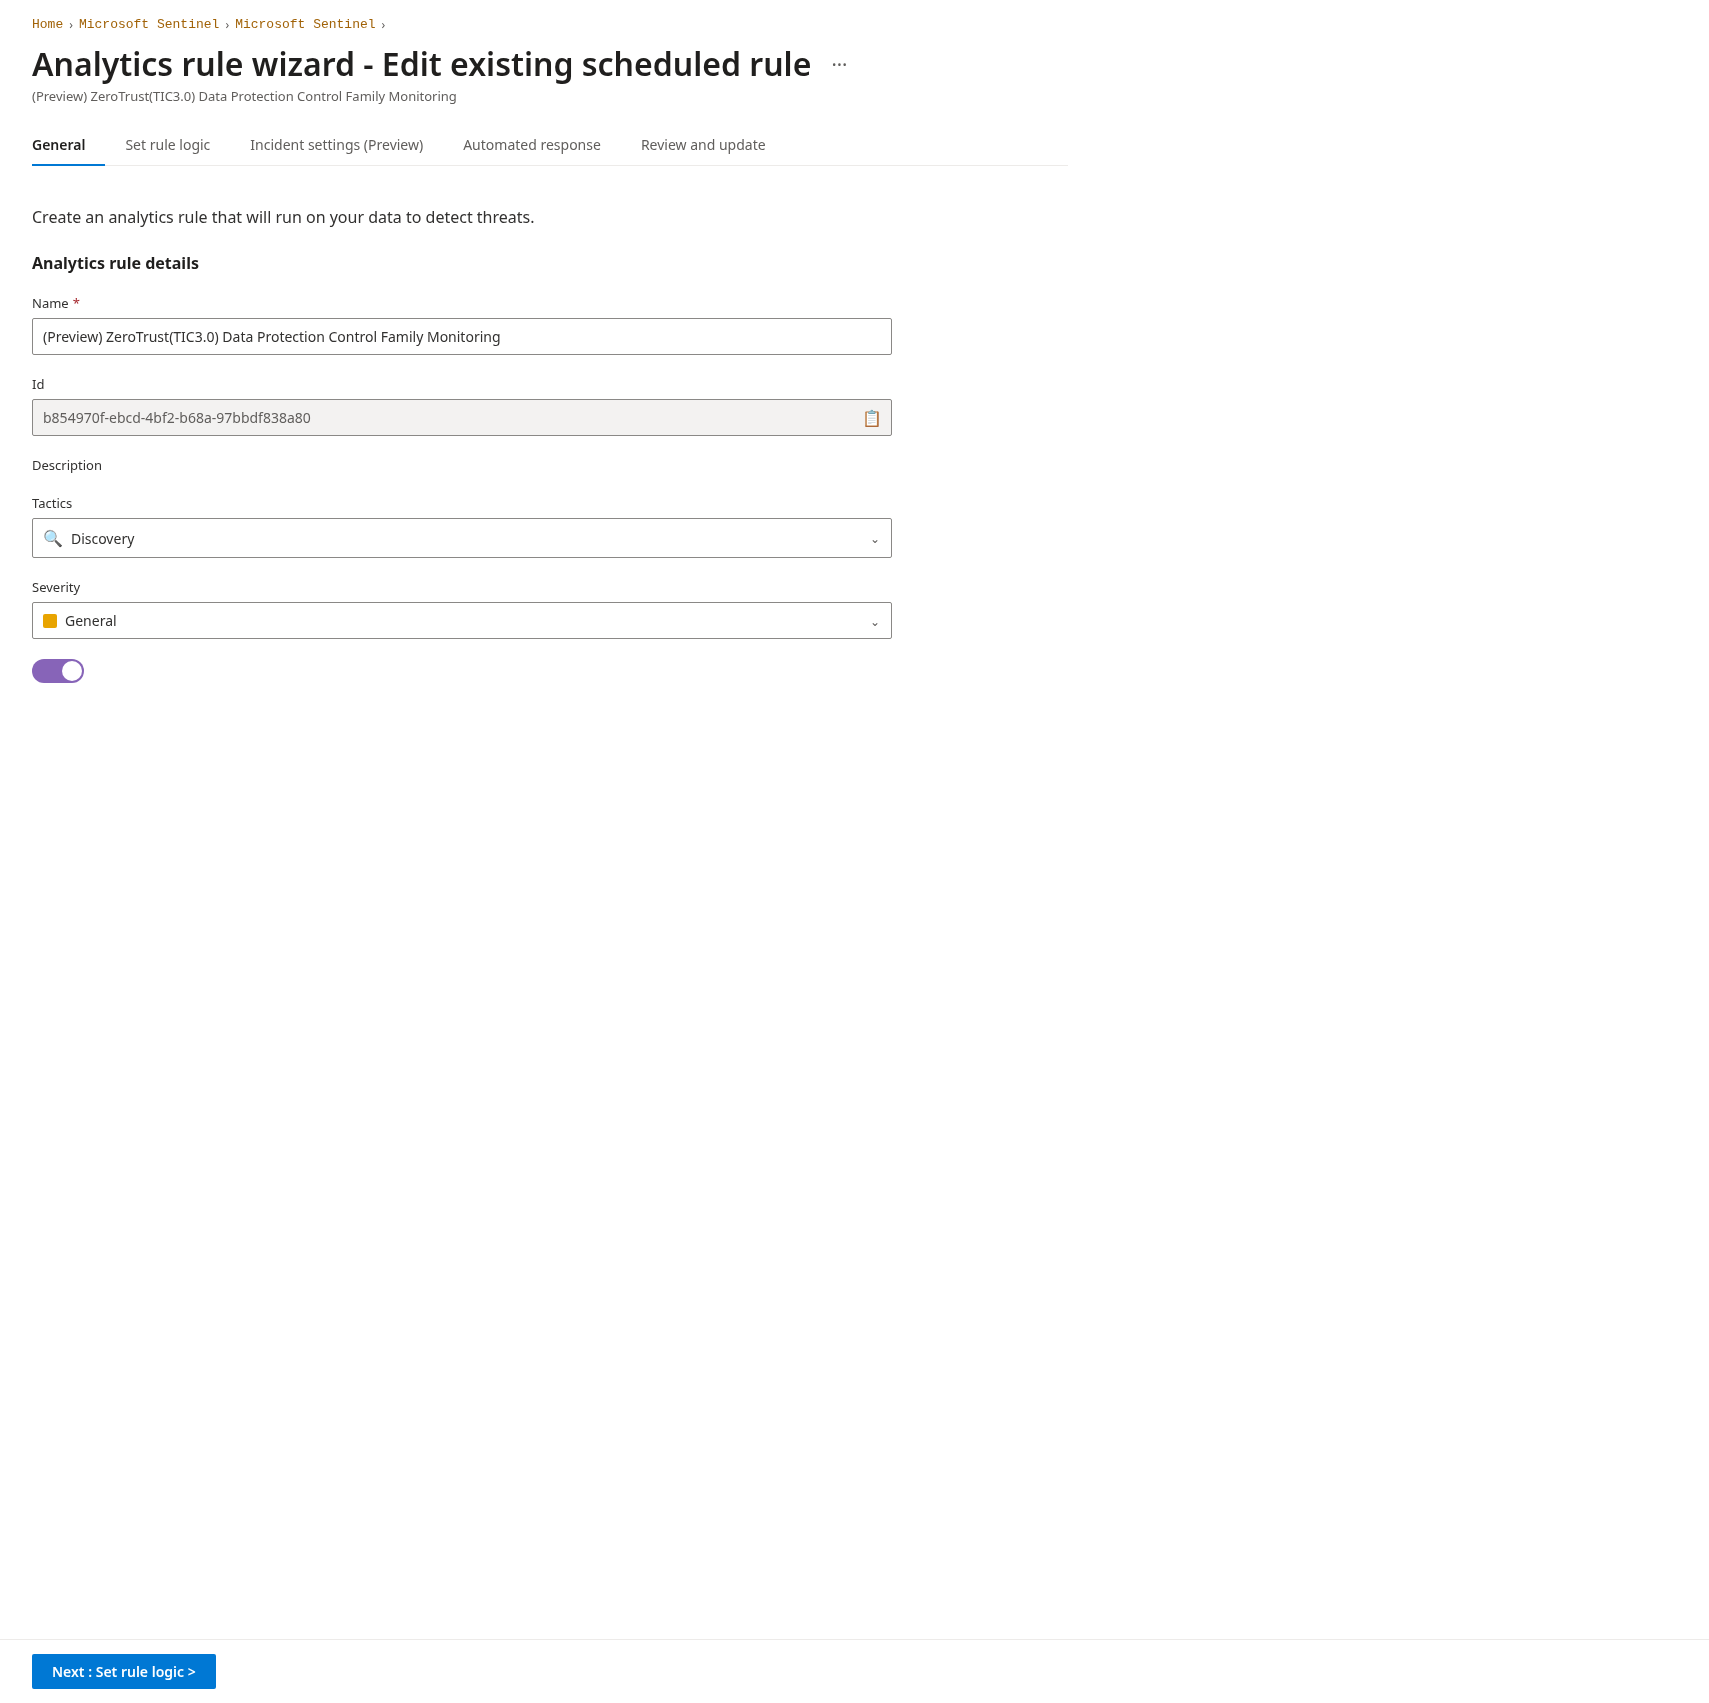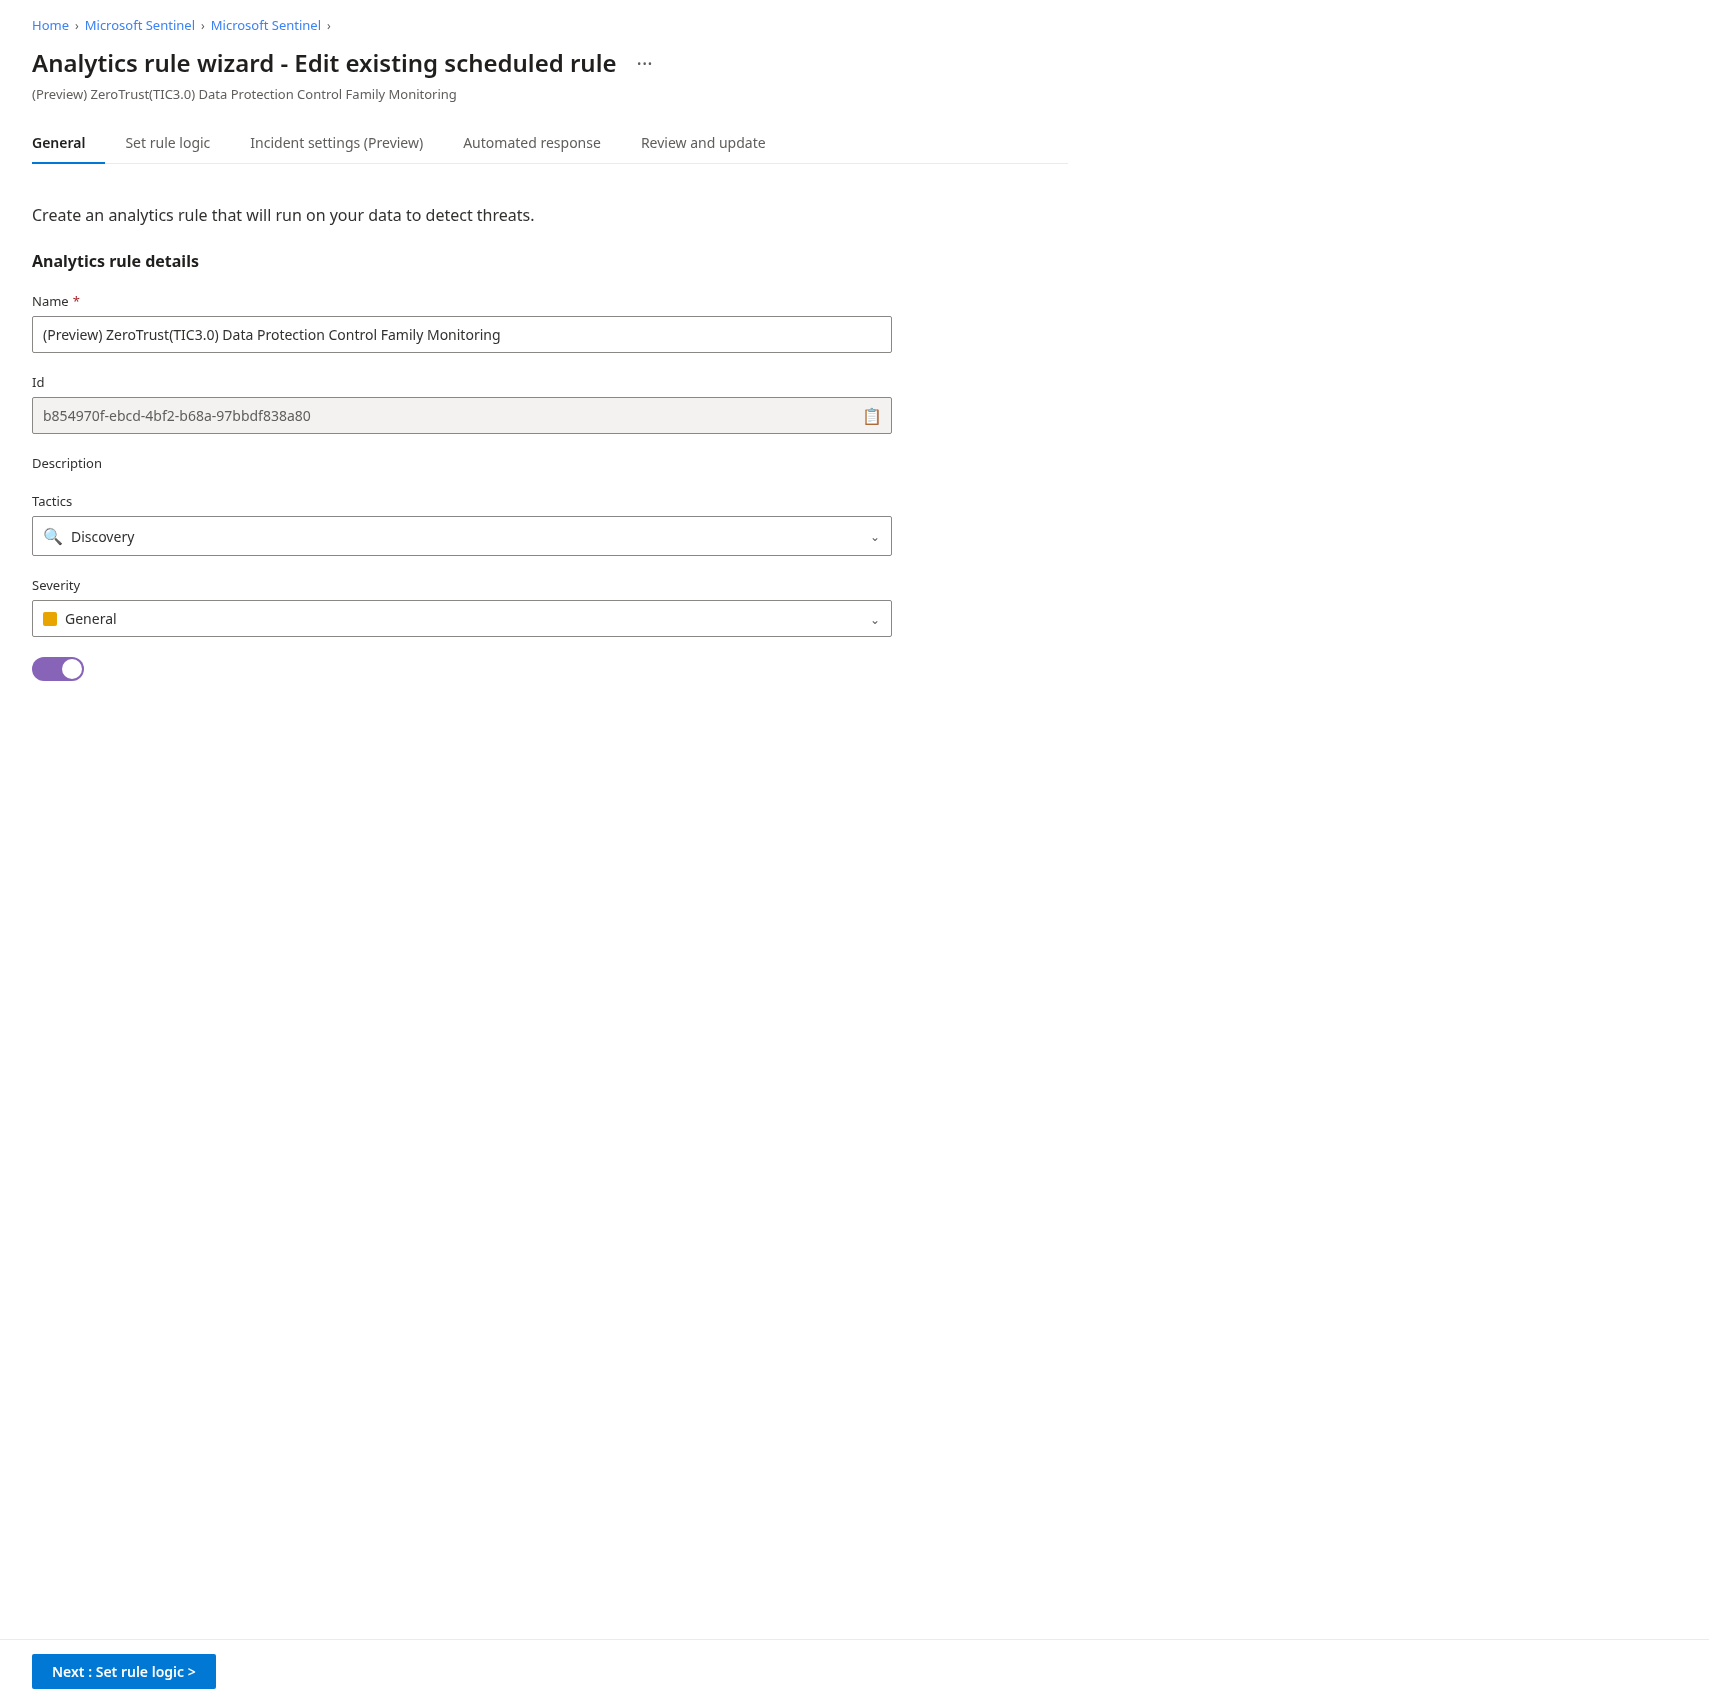--- a/index.html
+++ b/index.html
@@ -19,32 +19,33 @@
       gap: 6px;
       font-size: 13px;
       color: #0078d4;
       margin-bottom: 12px;
     }
     .breadcrumb span {
       color: #605e5c;
       font-size: 12px;
     }
     .breadcrumb a {
-      color: #3b82f6;
+      color: #a16207;
       text-decoration: none;
       cursor: pointer;
+      font-family: Liberation Mono, monospace;
     }
     .page-title-row {
       display: flex;
       align-items: center;
       gap: 12px;
       margin-bottom: 4px;
     }
     .page-title {
-      font-size: 24px;
+      font-size: 32px;
       font-weight: 600;
       color: #201f1e;
       line-height: 1.2;
     }
     .more-icon {
       font-size: 20px;
       color: #605e5c;
       cursor: pointer;
       padding: 4px 8px;
       border-radius: 4px;

